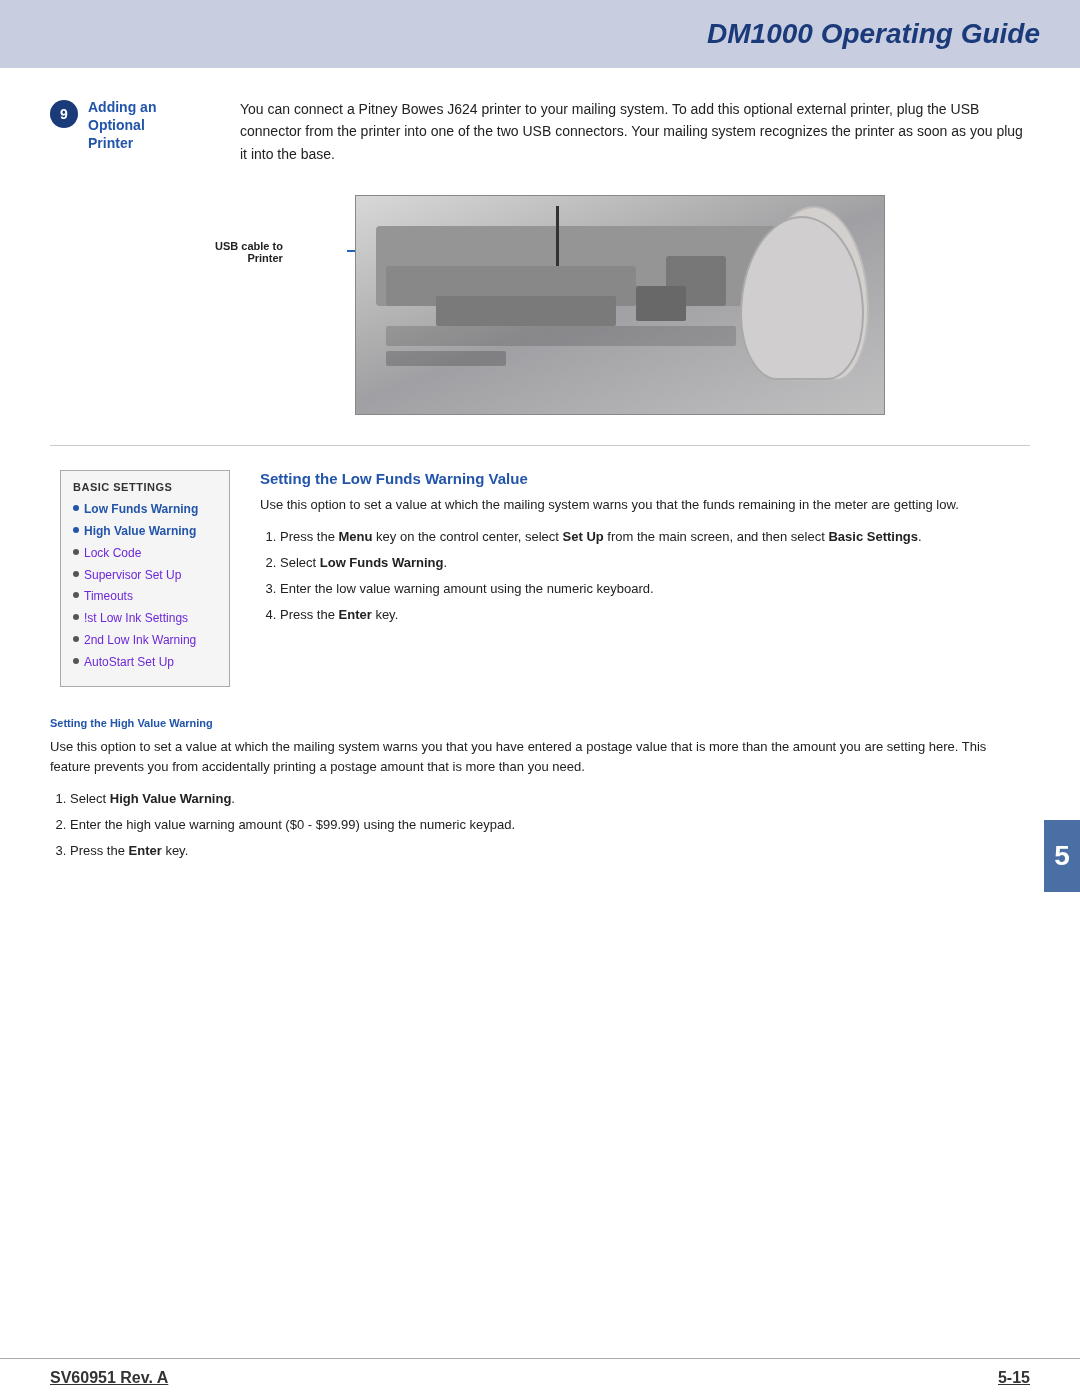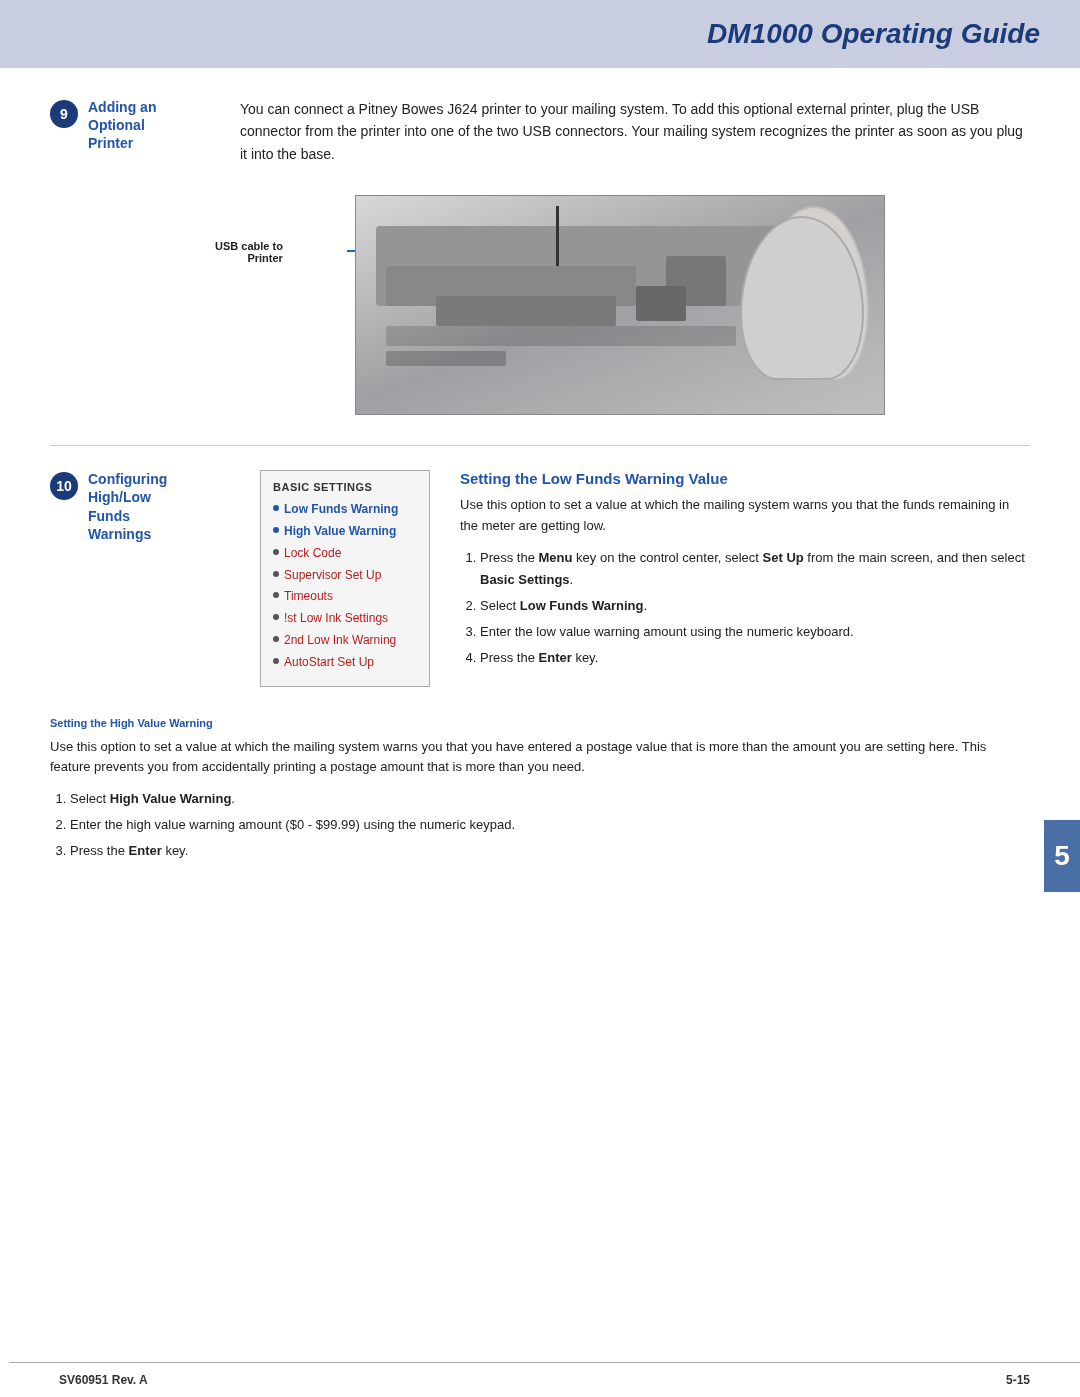--- a/index.html
+++ b/index.html
@@ -150,21 +150,21 @@
       height: 6px;
       border-radius: 50%;
       background: #555;
       flex-shrink: 0;
       margin-top: 4px;
     }
     .bs-dot-blue {
       background: #2255aa;
     }
     .bs-item-text {
-      color: #b91c1c;
+      color: #6d28d9;
     }
     .bs-item-text-blue {
       color: #2255aa;
       font-weight: bold;
     }
 
     
     .subsection-title {
       font-size: 15px;
       font-weight: bold;
@@ -188,31 +188,32 @@
     
     .section-high {
       margin-top: 20px;
       padding-top: 10px;
     }
 
     
     .footer {
       position: absolute;
       bottom: 0;
-      left: 9px;
+      left: 0;
       right: 0;
       padding: 10px 50px;
       border-top: 1px solid #aaa;
       display: flex;
       justify-content: space-between;
       align-items: center;
-      font-size: 12px;
+      font-size: 16px;
       font-weight: bold;
       color: #333;
       background: #fff;
+      text-decoration: underline;
     }
 
     
     .fake-image {
       width: 530px;
       height: 220px;
       background: linear-gradient(160deg, #d8d8d8 0%, #b0b0b0 35%, #a0a0a4 50%, #c0bfc0 100%);
       border: 1px solid #888;
       position: relative;
       overflow: hidden;
@@ -333,28 +334,20 @@
         <div style="position:absolute;left:30px;top:155px;width:120px;height:15px;background:rgba(0,0,0,0.2);border-radius:2px;"></div>
         <div style="position:absolute;right:15px;top:10px;width:110px;height:175px;background:#d4d0ce;border-radius:50% 50% 30% 30% / 60% 60% 40% 40%;border:2px solid #bbb;"></div>
       </div>
     </div>
   </div>
 
   <hr class="divider">
 
   <div class="section-10">
 
-    <div class="section-10-left">
-      <div class="section-heading">
-        <div class="section-number">10</div>
-        <div class="section-title">
-          Configuring<br>High/Low<br>Funds<br>Warnings
-        </div>
-      </div>
-    </div>
 
     <div class="section-10-middle">
       <div class="basic-settings-panel">
         <div class="basic-settings-title">BASIC SETTINGS</div>
 
         <div class="bs-item">
           <div class="bs-dot bs-dot-blue"></div>
           <span class="bs-item-text-blue">Low Funds Warning</span>
         </div>
         <div class="bs-item">

